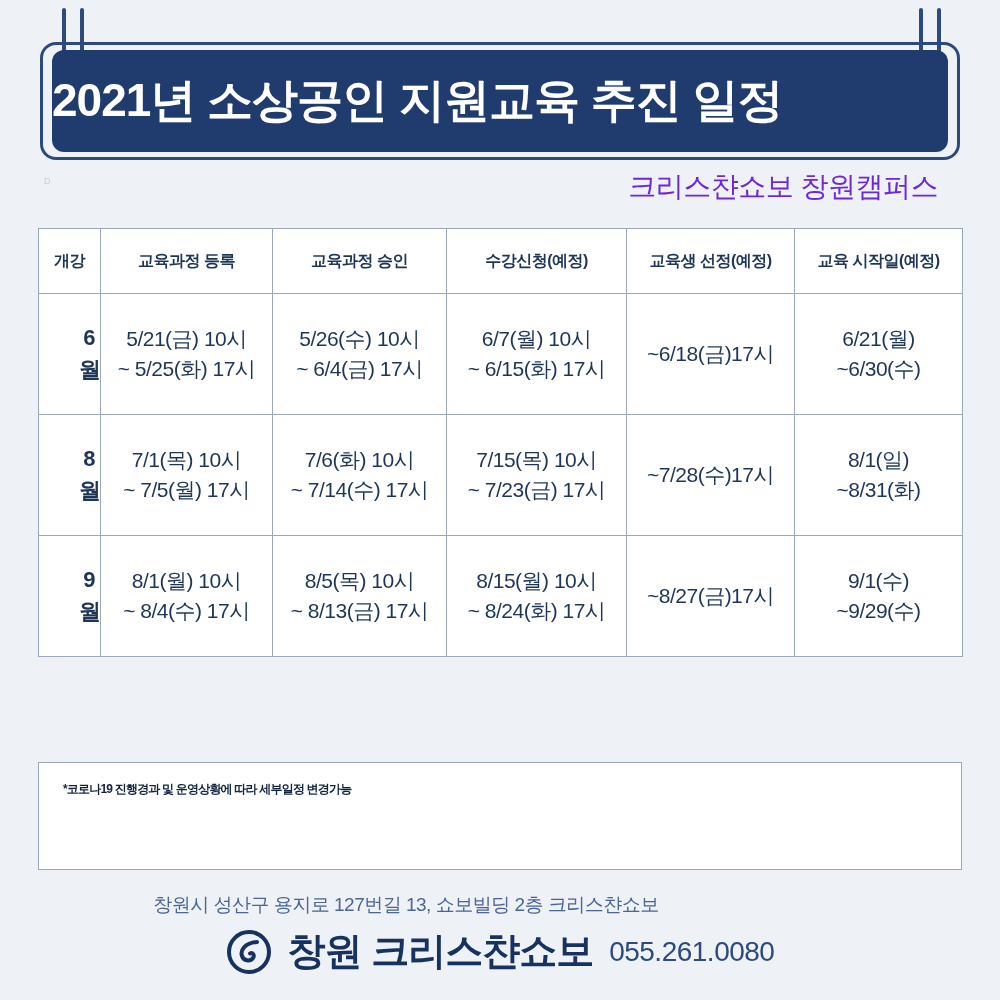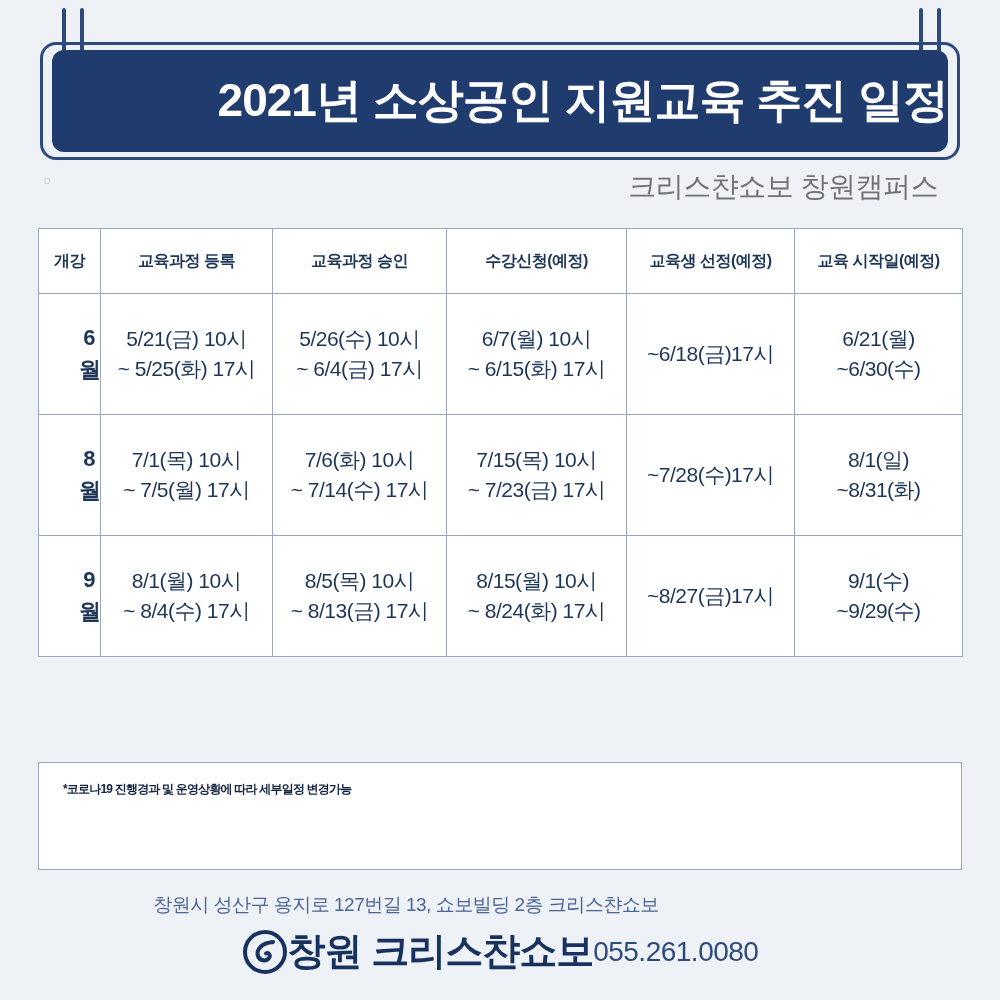--- a/index.html
+++ b/index.html
@@ -48,21 +48,21 @@
   .banner {
     position: absolute;
     left: 52px;
     top: 50px;
     width: 896px;
     height: 102px;
     background: #203c6e;
     border-radius: 12px;
     display: flex;
     align-items: center;
-    justify-content: flex-end;
+    justify-content: flex-start;
     box-sizing: border-box;
   }
   .banner-title {
     color: #ffffff;
     font-size: 46px;
     font-weight: bold;
     letter-spacing: -1px;
     white-space: nowrap;
   }
 
@@ -73,21 +73,21 @@
     font-size: 9px;
     color: #c9cfda;
   }
 
   
   .campus {
     position: absolute;
     right: 62px;
     top: 168px;
     font-size: 28px;
-    color: #737373;
+    color: #6d28d9;
     letter-spacing: -0.5px;
   }
 
   
   .table-wrap {
     position: absolute;
     left: 38px;
     top: 228px;
     width: 924px;
   }
@@ -161,21 +161,21 @@
     letter-spacing: -0.5px;
   }
   .footer-brand {
     position: absolute;
     left: 0;
     top: 926px;
     width: 1000px;
     display: flex;
     align-items: center;
     justify-content: center;
-    gap: 0;
+    gap: 16px;
   }
   .logo-mark {
     width: 46px;
     height: 46px;
     flex: 0 0 46px;
   }
   .brand-name {
     font-size: 38px;
     font-weight: bold;
     color: #17325f;

